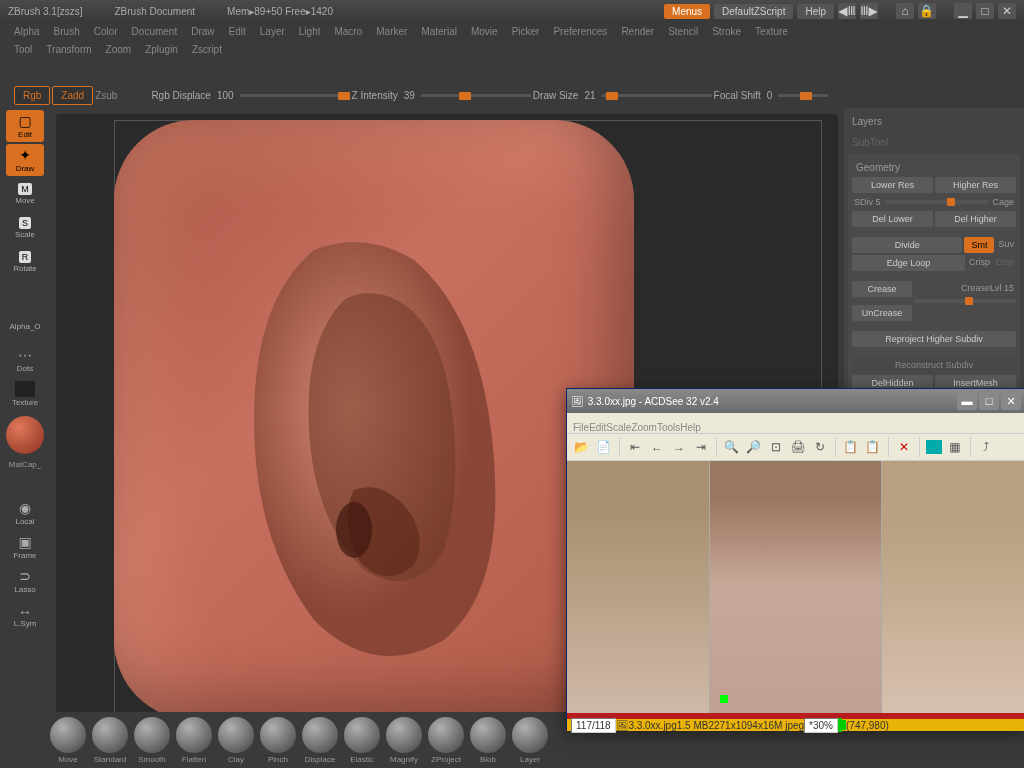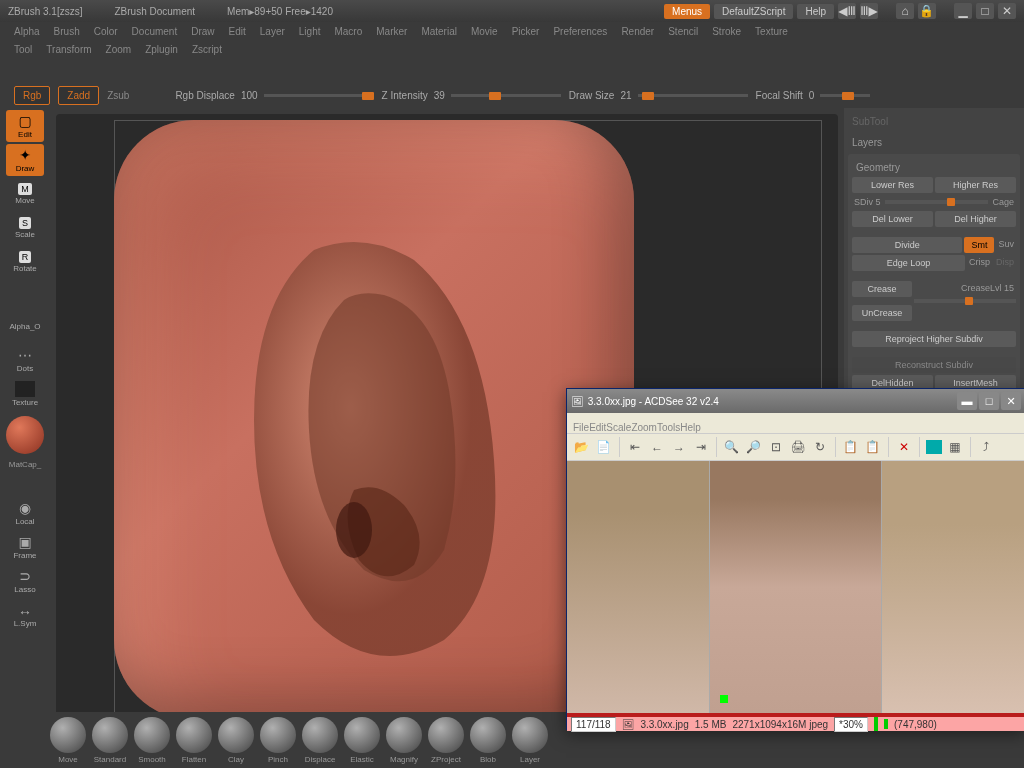--- a/index.html
+++ b/index.html
@@ -9,21 +9,21 @@
 .titlebar-left { display: flex; gap: 32px; }
 .titlebar-right { display: flex; gap: 4px; align-items: center; }
 .title-btn { background: #555; padding: 2px 8px; border-radius: 2px; color: #ccc; cursor: pointer; }
 .title-btn.orange { background: #d87020; color: #fff; margin-left: 29px; }
 .icon-btn { width: 18px; height: 16px; background: #555; border-radius: 2px; display: flex; align-items: center; justify-content: center; color: #ccc; cursor: pointer; font-size: 12px; }
 
 .menubar { height: 18px; display: flex; padding: 0 8px; gap: 2px; align-items: center; }
 .menu-item { padding: 2px 6px; color: #888; font-size: 10px; cursor: pointer; }
 .menubar2 { height: 18px; display: flex; padding: 0 8px; gap: 2px; align-items: center; }
 
-.toolbar { height: 26px; display: flex; align-items: center; padding: 0 14px; gap: 8px; margin-top: 24px; }
+.toolbar { height: 26px; display: flex; align-items: center; padding: 0 14px; gap: 2px; margin-top: 24px; }
 .tb-btn { padding: 3px 8px; background: #555; color: #ccc; border-radius: 2px; cursor: pointer; font-size: 10px; }
 .tb-btn.orange-border { border: 1px solid #d87020; color: #d87020; background: #333; }
 .slider-group { display: flex; align-items: center; gap: 6px; color: #aaa; font-size: 10px; position: relative; }
 .slider-bar { width: 110px; height: 3px; background: #555; position: relative; }
 .slider-handle { position: absolute; width: 12px; height: 8px; background: #d87020; top: -2px; border-radius: 1px; }
 
 .main-area { display: flex; height: 648px; }
 
 .left-tools { width: 50px; display: flex; flex-direction: column; padding: 2px 6px; gap: 2px; }
 .tool-btn { width: 38px; height: 32px; display: flex; flex-direction: column; align-items: center; justify-content: center; font-size: 9px; color: #aaa; cursor: pointer; border-radius: 3px; gap: 1px; }
@@ -56,21 +56,21 @@
 .acdsee { position: absolute; left: 566px; top: 388px; width: 460px; height: 342px; background: #ece9d8; border: 1px solid #0a246a; box-shadow: 0 4px 16px rgba(0,0,0,0.5); font-size: 11px; }
 .acdsee-title { height: 24px; background: linear-gradient(#8a8a8a, #6a6a6a); display: flex; align-items: center; justify-content: space-between; padding: 0 4px; color: #fff; }
 .acdsee-title-left { display: flex; align-items: center; gap: 4px; }
 .win-btns { display: flex; gap: 2px; }
 .win-btn { width: 20px; height: 18px; background: #888; display: flex; align-items: center; justify-content: center; cursor: pointer; font-size: 11px; border-radius: 2px; }
 .acdsee-menu { height: 20px; display: flex; align-items: flex-end; padding: 0 6px; gap: 0; color: #888; background: #ece9d8; }
 .acdsee-tools { height: 28px; display: flex; align-items: center; padding: 0 6px; gap: 4px; background: #ece9d8; border-top: 1px solid #ccc; border-bottom: 1px solid #ccc; }
 .acdsee-tool { width: 18px; height: 18px; display: flex; align-items: center; justify-content: center; cursor: pointer; font-size: 12px; color: #555; }
 .acdsee-content { height: 252px; background: #fff; display: flex; }
 .ref-img { flex: 1; background: linear-gradient(to bottom, #b89878 30%, #d8b8a0); border-right: 1px solid #aaa; position: relative; }
-.acdsee-status { height: 18px; display: flex; align-items: center; padding: 0 4px; gap: 6px; font-size: 10px; color: #333; background: #fca5a5; border-top: 4px solid #b91c1c; }
+.acdsee-status { height: 18px; display: flex; align-items: center; padding: 0 4px; font-size: 10px; color: #333; background: #eab308; border-top: 6px solid #b91c1c; }
 .status-seg { border: 1px inset #ccc; padding: 1px 4px; background: #fff; }
 .green-bar { width: 4px; height: 14px; background: #0c0; }
 .tool-sep { width: 1px; height: 20px; background: #ccc; margin: 0 2px; }
 </style>
 </head>
 <body>
 
 <div class="titlebar">
   <div class="titlebar-left">
     <span>ZBrush 3.1[zszs]</span>
@@ -224,22 +224,22 @@
         <path d="M 200 130 Q 140 180 140 300 Q 140 420 200 500 Q 260 560 330 520 Q 390 470 380 340 Q 370 200 300 140 Q 250 110 200 130 Z" fill="url(#eg)" opacity="0.85"></path>
         <path d="M 230 180 Q 190 220 195 310 Q 200 400 250 450 Q 300 480 330 430 Q 350 360 335 270 Q 320 190 270 175 Q 245 170 230 180 Z" fill="#703828" opacity="0.55"></path>
         <path d="M 240 370 Q 225 400 245 440 Q 270 470 300 445 Q 315 415 290 385 Q 265 360 240 370 Z" fill="#5a2818" opacity="0.65"></path>
         <ellipse cx="240" cy="410" rx="18" ry="28" fill="#401810" opacity="0.7"></ellipse>
       </svg>
     </div>
     <div class="brush-cursor">⊕</div>
   </div>
 
   <div class="right-panel">
+    <div class="panel-header">Layers</div>
     <div class="panel-header" style="color:#666">SubTool</div>
-    <div class="panel-header">Layers</div>
     <div class="panel-section">
       <div class="panel-header">Geometry</div>
       <div class="panel-row">
         <div class="panel-btn">Lower Res</div>
         <div class="panel-btn">Higher Res</div>
       </div>
       <div class="panel-row" style="align-items:center">
         <span class="panel-text">SDiv 5</span>
         <div class="mini-slider">
             <div class="mini-handle" style="left:60%"></div>

